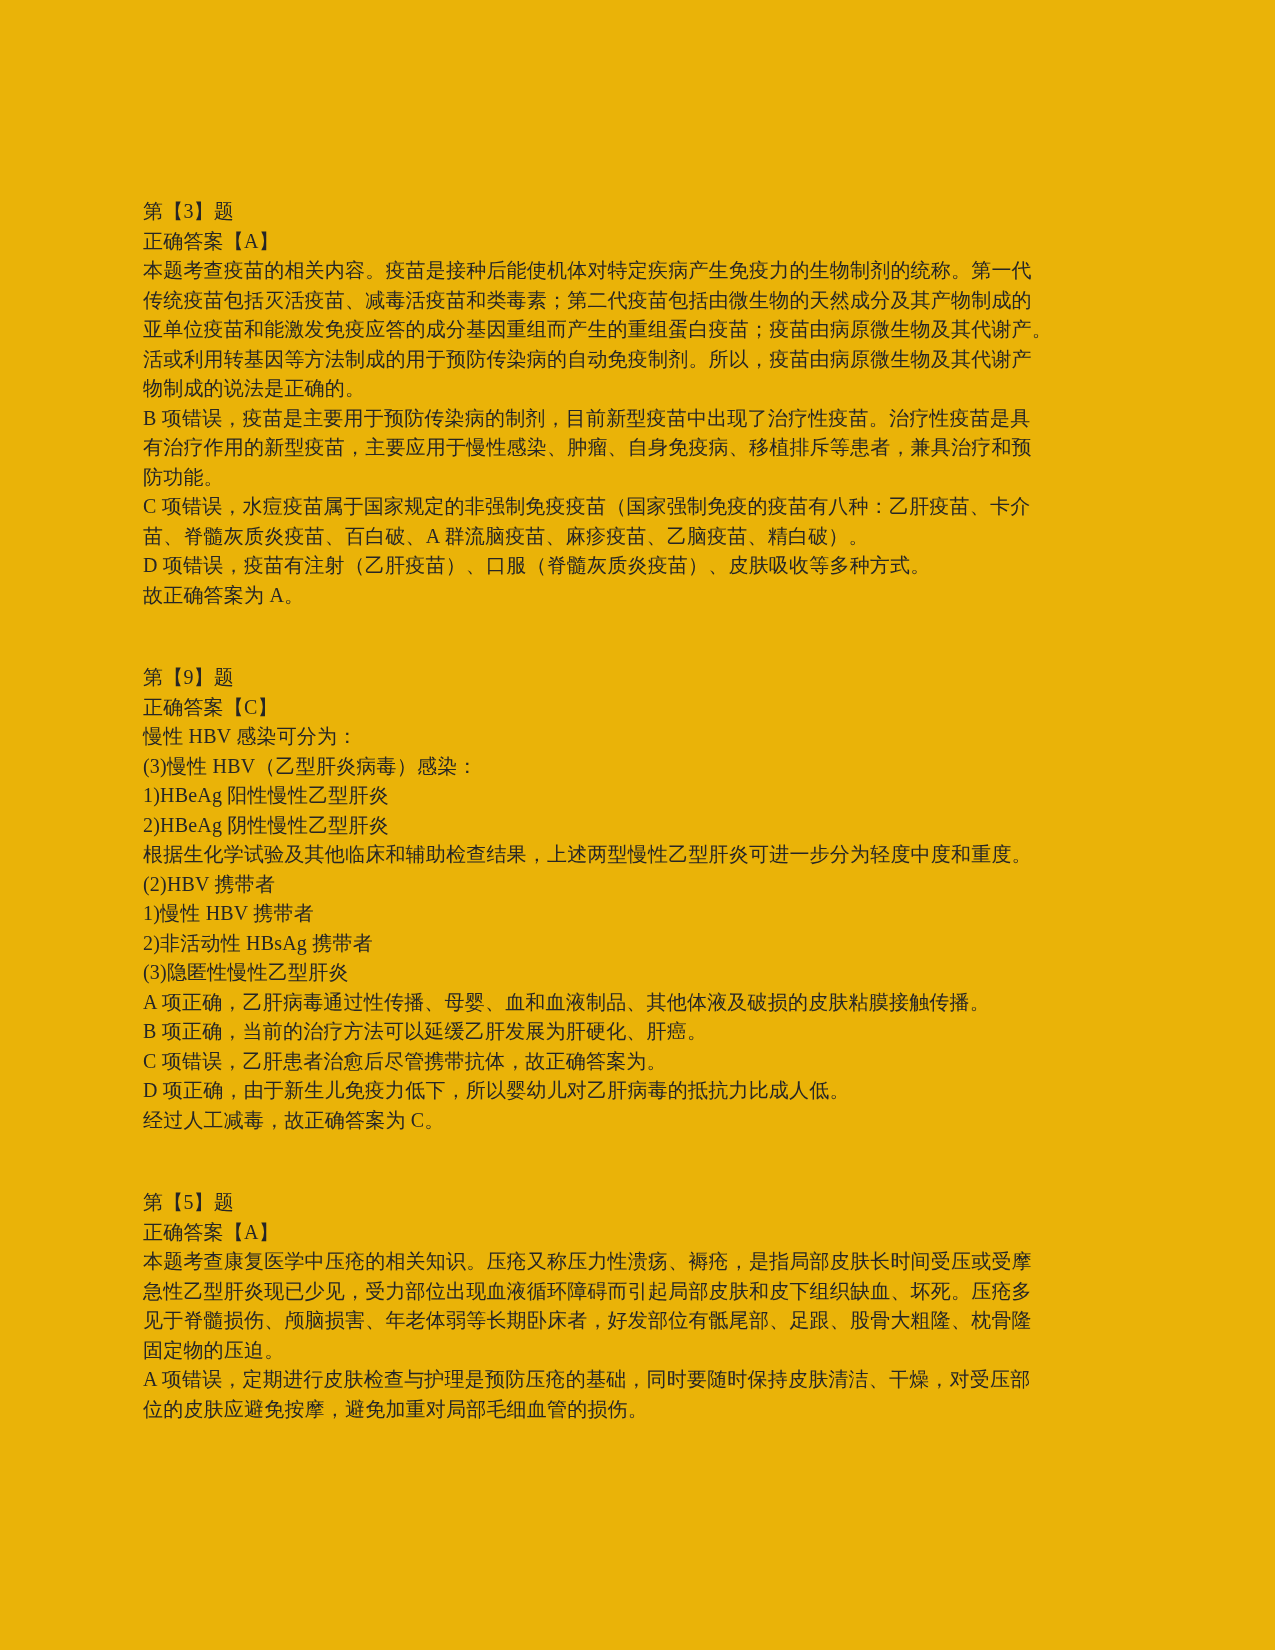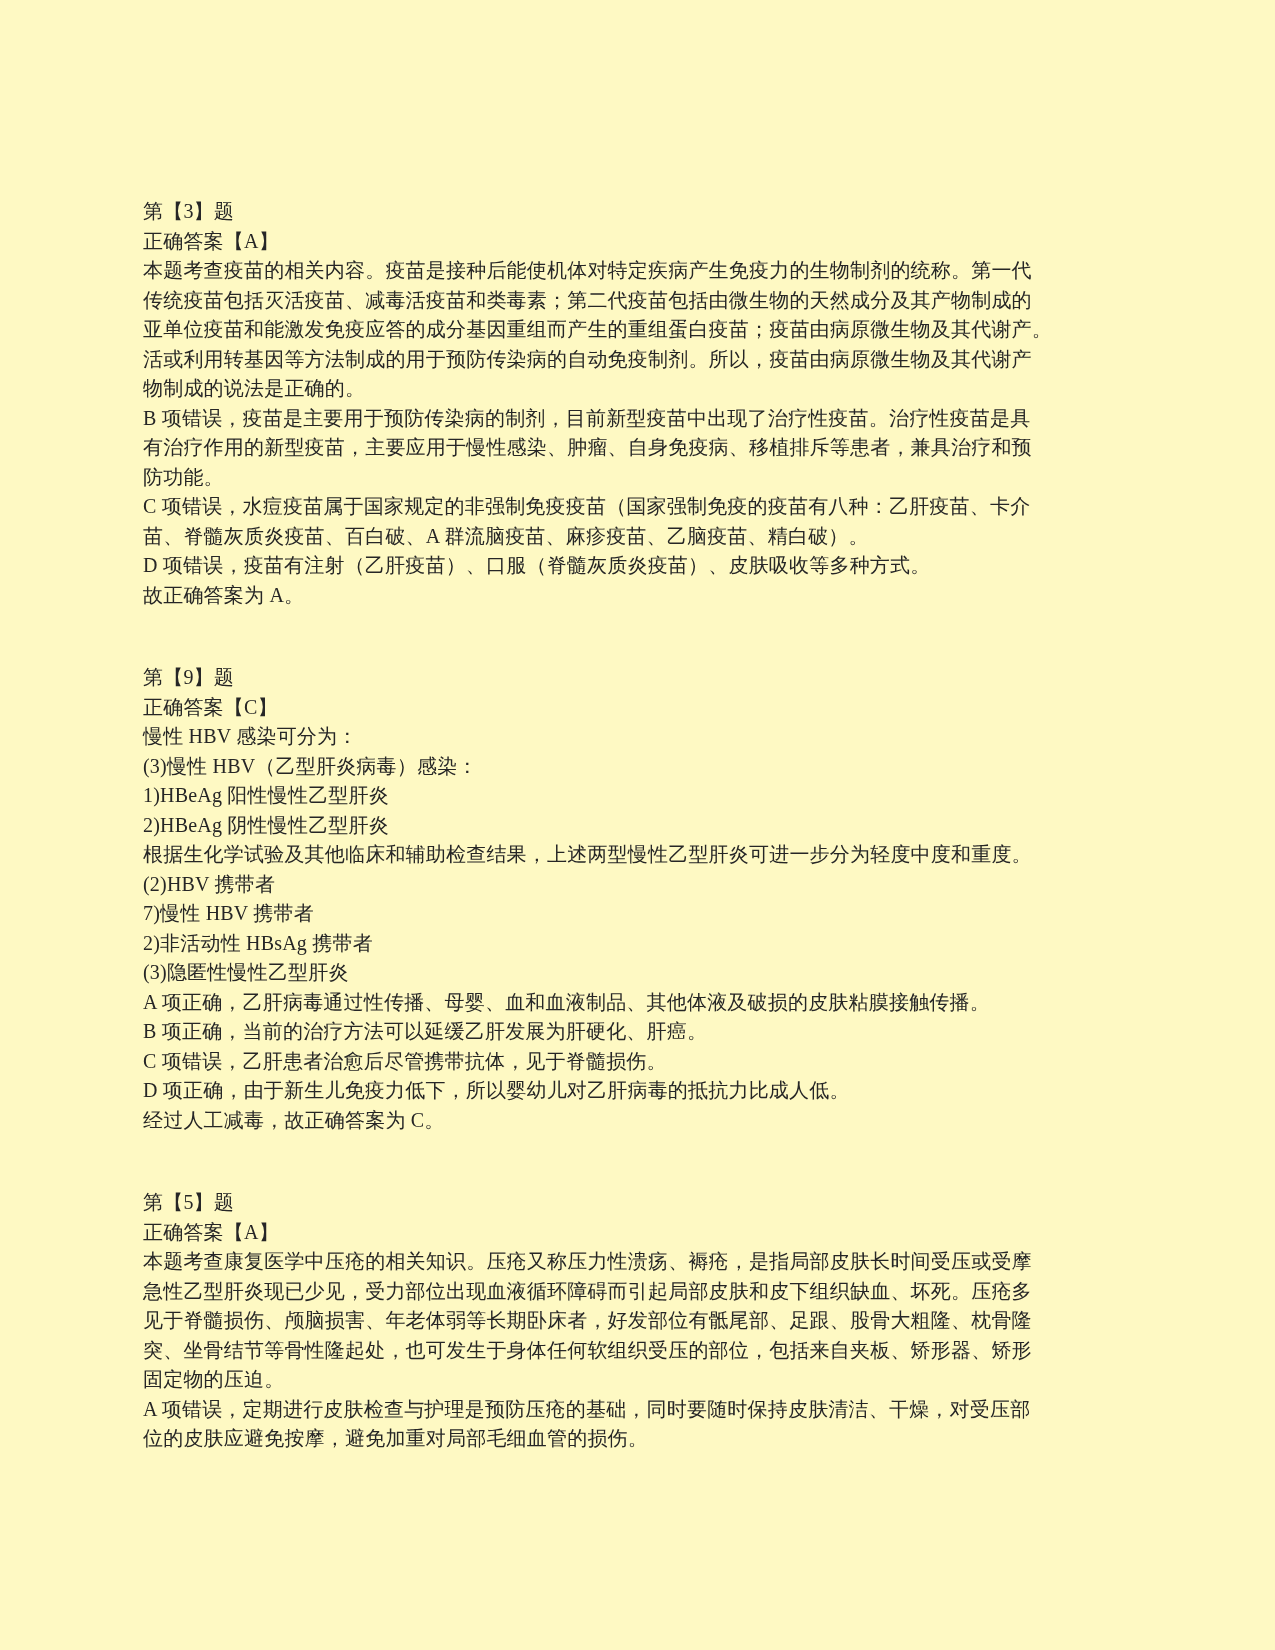--- a/index.html
+++ b/index.html
@@ -4,21 +4,21 @@
 <style>
   html, body {
     margin: 0;
     padding: 0;
     background: #ffffff;
   }
   .page {
     position: relative;
     width: 1275px;
     height: 1650px;
-    background: #fef9c3;
+    background: #eab308;
     overflow: hidden;
     font-family: "Liberation Serif", "DejaVu Serif", serif;
   }
   .content {
     position: absolute;
     left: 143px;
     top: 197px;
     width: 1010px;
   }
   .q-block {
@@ -59,38 +59,37 @@
   <section class="q-block">
     <div class="line q-title">第【9】题</div>
     <div class="line q-answer">正确答案【C】</div>
     <div class="q-lines">
           <div class="line">慢性 HBV 感染可分为：</div>
           <div class="line">(3)慢性 HBV（乙型肝炎病毒）感染：</div>
           <div class="line">1)HBeAg 阳性慢性乙型肝炎</div>
           <div class="line">2)HBeAg 阴性慢性乙型肝炎</div>
           <div class="line">根据生化学试验及其他临床和辅助检查结果，上述两型慢性乙型肝炎可进一步分为轻度中度和重度。</div>
           <div class="line">(2)HBV 携带者</div>
-          <div class="line">7)慢性 HBV 携带者</div>
+          <div class="line">1)慢性 HBV 携带者</div>
           <div class="line">2)非活动性 HBsAg 携带者</div>
           <div class="line">(3)隐匿性慢性乙型肝炎</div>
           <div class="line">A 项正确，乙肝病毒通过性传播、母婴、血和血液制品、其他体液及破损的皮肤粘膜接触传播。</div>
           <div class="line">B 项正确，当前的治疗方法可以延缓乙肝发展为肝硬化、肝癌。</div>
-          <div class="line">C 项错误，乙肝患者治愈后尽管携带抗体，见于脊髓损伤。</div>
+          <div class="line">C 项错误，乙肝患者治愈后尽管携带抗体，故正确答案为。</div>
           <div class="line">D 项正确，由于新生儿免疫力低下，所以婴幼儿对乙肝病毒的抵抗力比成人低。</div>
           <div class="line">经过人工减毒，故正确答案为 C。</div>
         </div>
   </section>
 
   <section class="q-block">
     <div class="line q-title">第【5】题</div>
     <div class="line q-answer">正确答案【A】</div>
     <div class="q-lines">
           <div class="line">本题考查康复医学中压疮的相关知识。压疮又称压力性溃疡、褥疮，是指局部皮肤长时间受压或受摩</div>
           <div class="line">急性乙型肝炎现已少见，受力部位出现血液循环障碍而引起局部皮肤和皮下组织缺血、坏死。压疮多</div>
           <div class="line">见于脊髓损伤、颅脑损害、年老体弱等长期卧床者，好发部位有骶尾部、足跟、股骨大粗隆、枕骨隆</div>
-          <div class="line">突、坐骨结节等骨性隆起处，也可发生于身体任何软组织受压的部位，包括来自夹板、矫形器、矫形</div>
           <div class="line">固定物的压迫。</div>
           <div class="line">A 项错误，定期进行皮肤检查与护理是预防压疮的基础，同时要随时保持皮肤清洁、干燥，对受压部</div>
           <div class="line">位的皮肤应避免按摩，避免加重对局部毛细血管的损伤。</div>
         </div>
   </section>
 </div>
 </main>
 
 </body></html>

